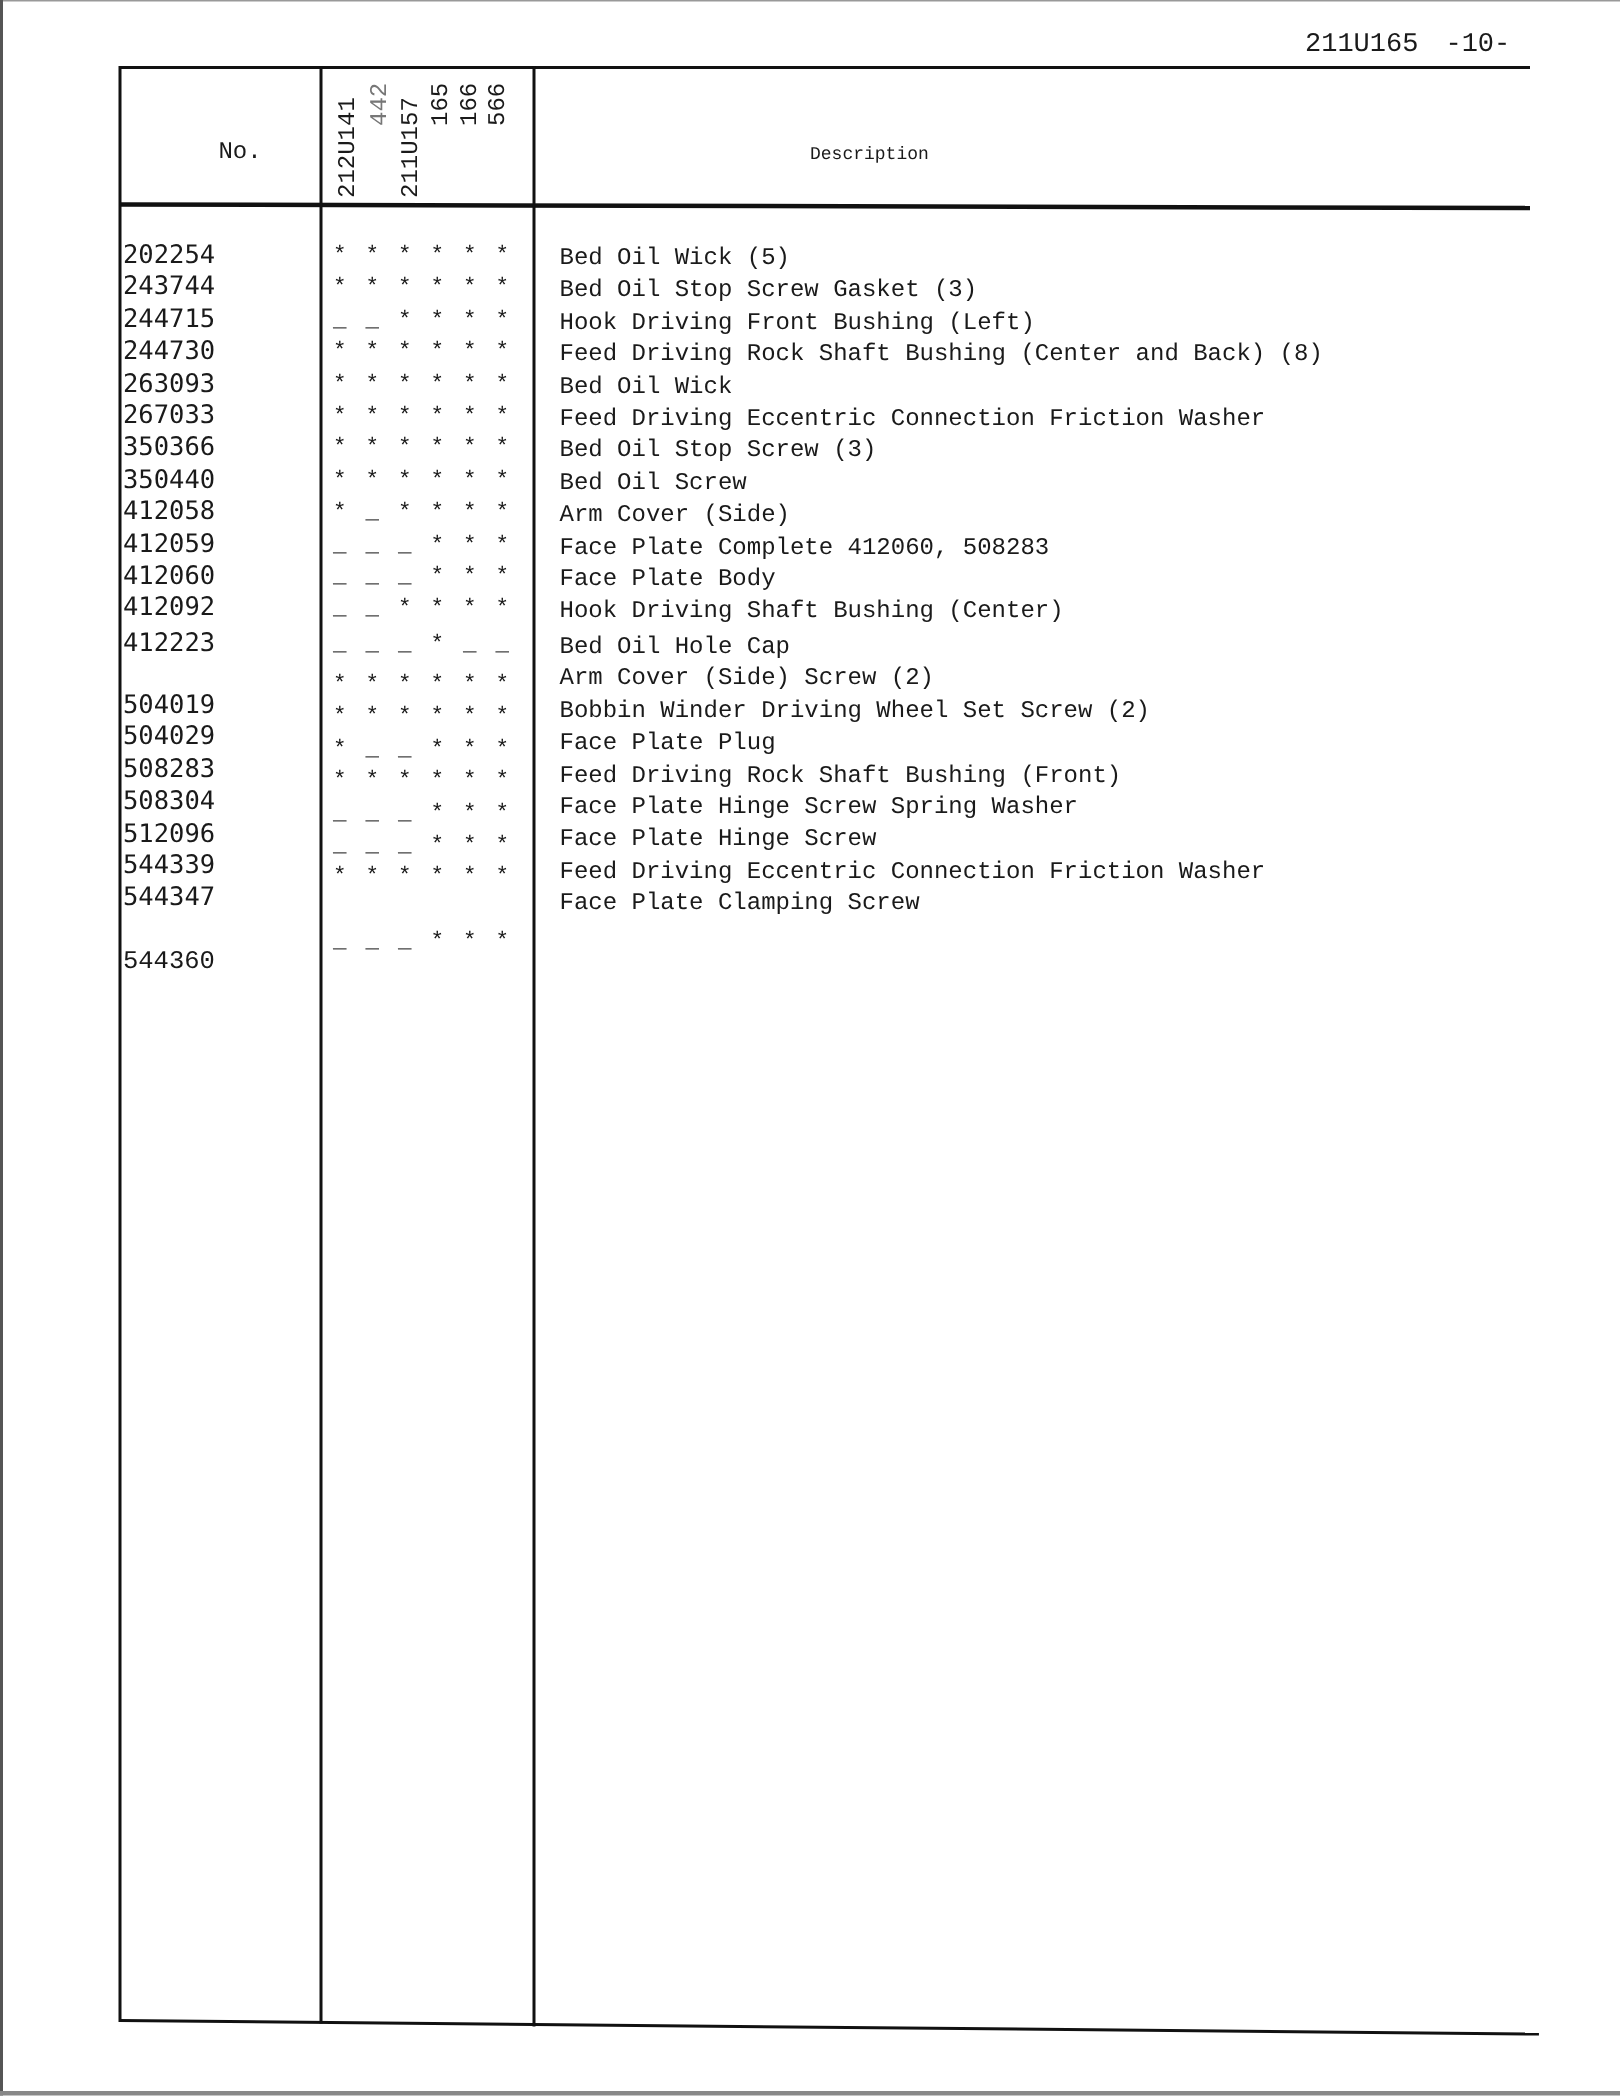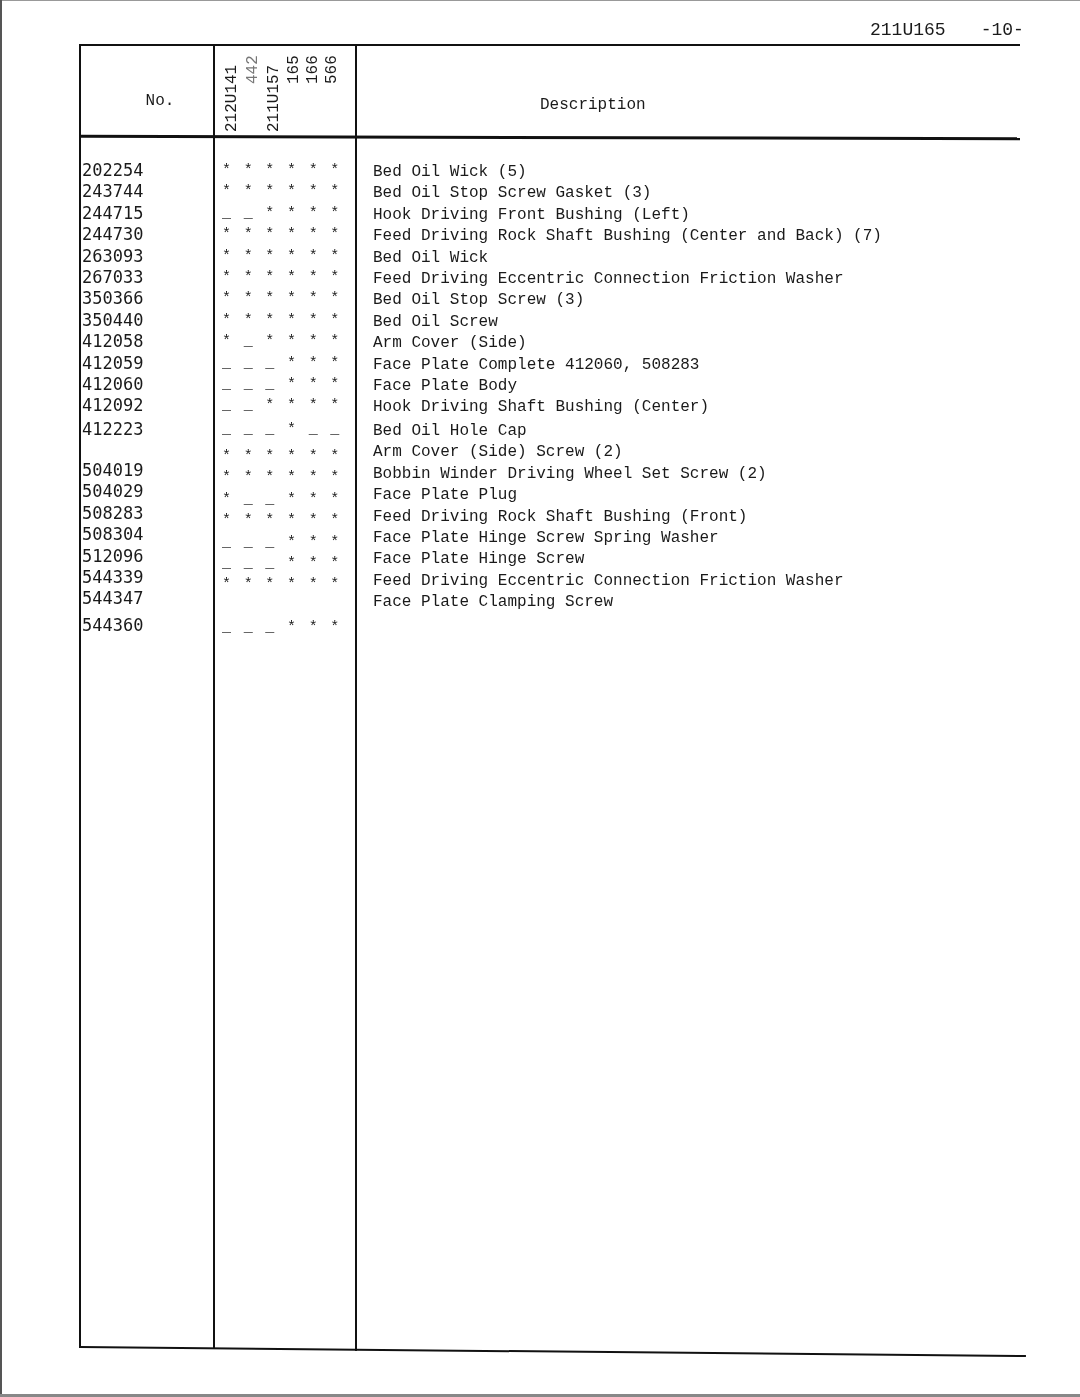--- a/index.html
+++ b/index.html
@@ -2,25 +2,25 @@
 <html><head>
 <meta charset="utf-8">
 <style>
   html, body { margin: 0; padding: 0; background: #ffffff; }
   body { width: 1080px; height: 1397px; position: relative; overflow: hidden;
          font-family: "Liberation Mono", "DejaVu Sans Mono", monospace; color: #1a1a1a; }
   .page-border-left { position: absolute; left: 0; top: 0; width: 2px; height: 1397px; background: #555; }
   .page-border-bottom { position: absolute; left: 0; top: 1394px; width: 1080px; height: 3px; background: #888; }
   .page-border-top { position: absolute; left: 0; top: 0; width: 1080px; height: 1px; background: #999; }
   .page-ref { position: absolute; left: 870px; top: 20px; font-size: 18px; letter-spacing: 0px; }
-  .page-ref .num { margin-left: 35px; }
+  .page-ref .num { margin-left: 18px; }
   .hline { position: absolute; height: 2px; background: #111; }
   .vline { position: absolute; width: 2px; background: #111; }
   .hdr-no { position: absolute; left: 82px; top: 92px; width: 156px; text-align: center; font-size: 16px; }
-  .hdr-desc { position: absolute; left: 540px; top: 96px; font-size: 16px; }
+  .hdr-desc { position: absolute; left: 540px; top: 96px; font-size: 12px; }
   .models { position: absolute; left: 222px; top: 48px; width: 130px; height: 84px; }
   .model-label { position: absolute; bottom: 0; transform-origin: left bottom; transform: rotate(-90deg);
                  font-size: 16px; white-space: nowrap; line-height: 1; }
   .col-no { position: absolute; left: 82px; top: 160px; width: 123px; }
   .col-marks { position: absolute; left: 222px; top: 160px; width: 130px; }
   .col-desc { position: absolute; left: 373px; top: 162px; width: 650px; }
   .row-no { height: 21.4px; font-size: 17px; line-height: 21.4px; font-family: "DejaVu Sans Mono", monospace; font-weight: 300; }
   .row-marks { height: 21.4px; font-size: 15px; line-height: 21.4px; display: flex; }
   .row-marks span { width: 22px; text-align: left; }
   .row-desc { min-height: 21.4px; font-size: 16px; line-height: 21.4px; white-space: pre; }
@@ -68,21 +68,21 @@
   <div class="row-no">412060</div>
   <div class="row-no">412092</div>
   <div class="row-no" style="margin-top:2px;">412223</div>
   <div class="row-no" style="margin-top:20px;">504019</div>
   <div class="row-no">504029</div>
   <div class="row-no">508283</div>
   <div class="row-no">508304</div>
   <div class="row-no">512096</div>
   <div class="row-no">544339</div>
   <div class="row-no">544347</div>
-  <div class="row-no" style="margin-top:5px;">544360</div>
+  <div class="row-no" style="margin-top:21px;font-family:Liberation Mono, monospace;">544360</div>
 </div>
 
 <div class="col-marks" id="marks-col">
     <div class="row-marks">
       <span>*</span>
       <span>*</span>
       <span>*</span>
       <span>*</span>
       <span>*</span>
       <span>*</span>
@@ -246,21 +246,21 @@
       <span>*</span>
       <span>*</span>
       <span>*</span>
     </div>
   </div>
 
 <div class="col-desc">
   <div class="row-desc">Bed Oil Wick (5)</div>
   <div class="row-desc">Bed Oil Stop Screw Gasket (3)</div>
   <div class="row-desc">Hook Driving Front Bushing (Left)</div>
-  <div class="row-desc">Feed Driving Rock Shaft Bushing (Center and Back) (7)</div>
+  <div class="row-desc">Feed Driving Rock Shaft Bushing (Center and Back) (8)</div>
   <div class="row-desc">Bed Oil Wick</div>
   <div class="row-desc">Feed Driving Eccentric Connection Friction Washer</div>
   <div class="row-desc">Bed Oil Stop Screw (3)</div>
   <div class="row-desc">Bed Oil Screw</div>
   <div class="row-desc">Arm Cover (Side)</div>
   <div class="row-desc">Face Plate Complete 412060, 508283</div>
   <div class="row-desc">Face Plate Body</div>
   <div class="row-desc">Hook Driving Shaft Bushing (Center)</div>
   <div class="row-desc" style="margin-top:2px;">Bed Oil Hole Cap</div>
   <div class="row-desc" style="margin-top:0;">Arm Cover (Side) Screw (2)</div>

